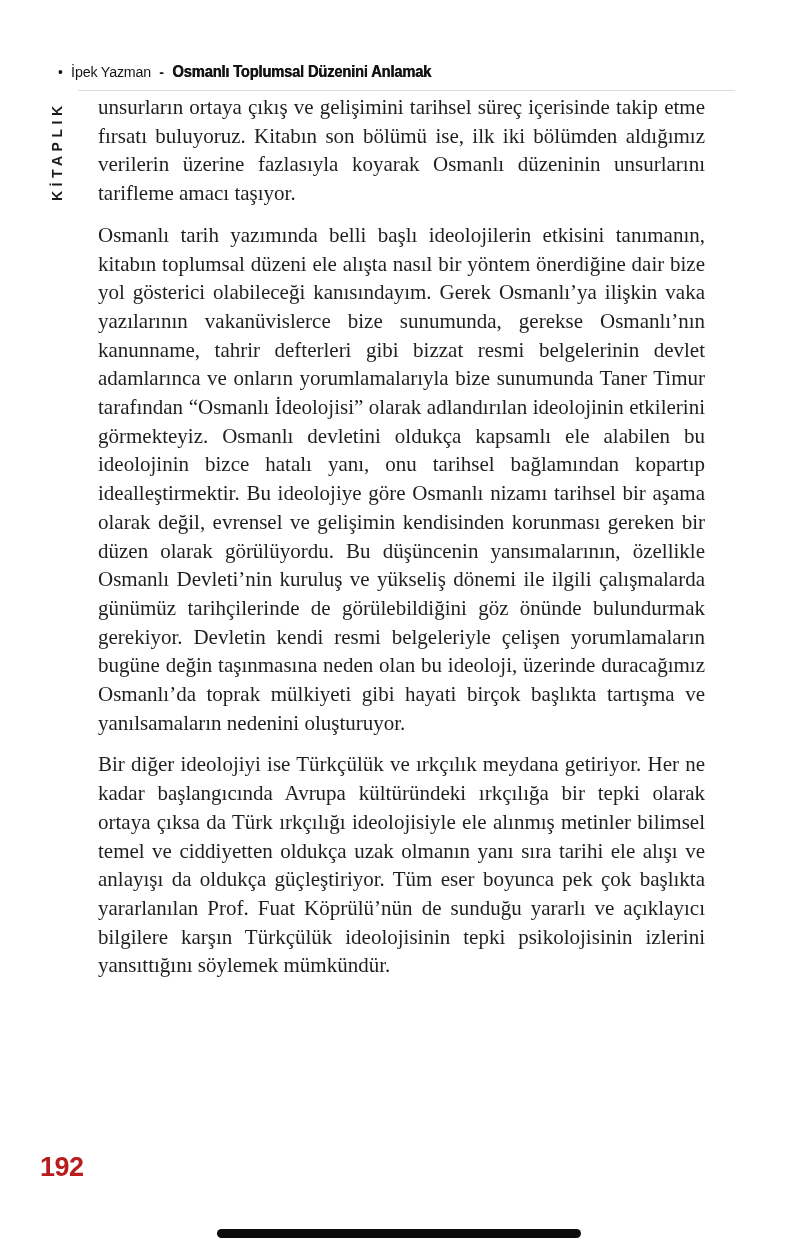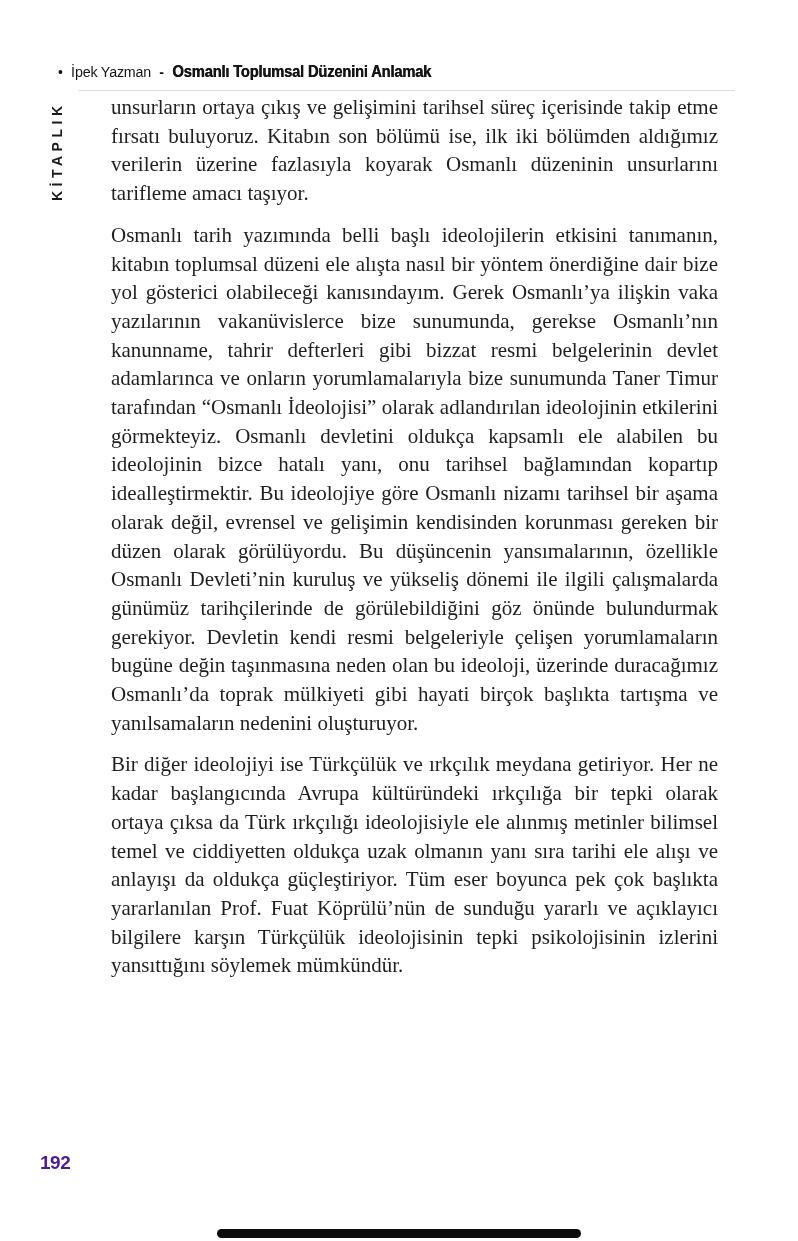--- a/index.html
+++ b/index.html
@@ -30,32 +30,32 @@
   }
   
   .spine{
     position:absolute;left:49px;top:201px;
     transform:rotate(-90deg);transform-origin:0 0;
     font-size:14px;font-weight:700;letter-spacing:4.5px;
     color:#1a1a1a;white-space:nowrap;
   }
   
   .body-text{
-    position:absolute;left:111px;top:93px;width:607px;
+    position:absolute;left:98px;top:93px;width:607px;
     font-family:"Liberation Serif",serif;
     font-size:21px;line-height:28.7px;
     text-align:justify;
     color:#1f1f1f;
   }
   .body-text p{margin:0 0 13px 0;}
   
   .page-number{
     position:absolute;left:40px;top:1152px;
-    font-size:19px;font-weight:700;letter-spacing:-0.5px;
-    color:#4c1d95;
+    font-size:27px;font-weight:700;letter-spacing:-0.5px;
+    color:#b91c1c;
   }
   .home-bar{
     position:absolute;left:217px;top:1229px;
     width:364px;height:9px;border-radius:5px;
     background:#0c0c0c;
   }
 </style>
 </head>
 <body>
 

